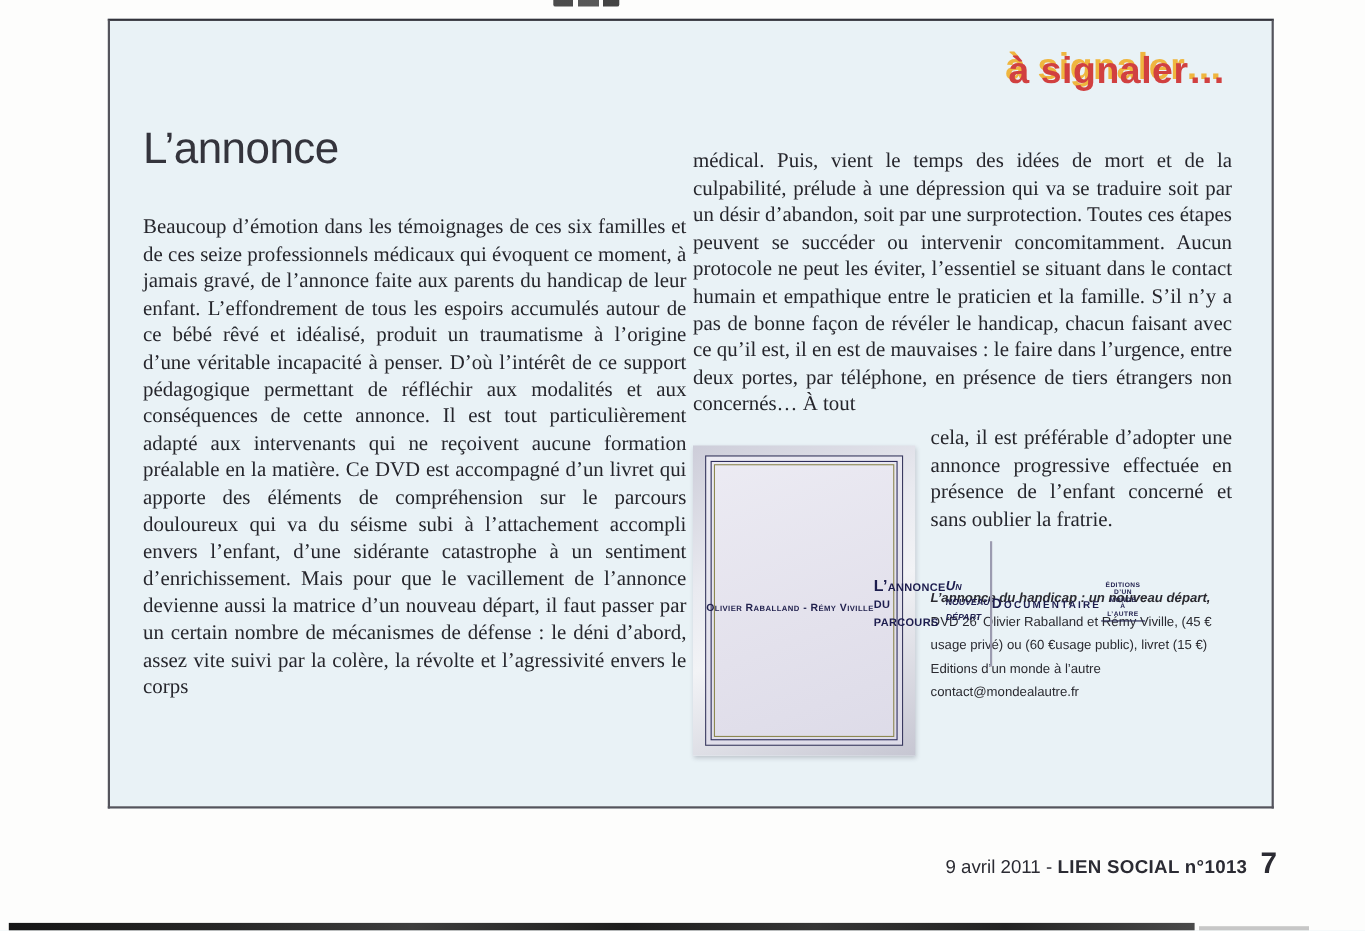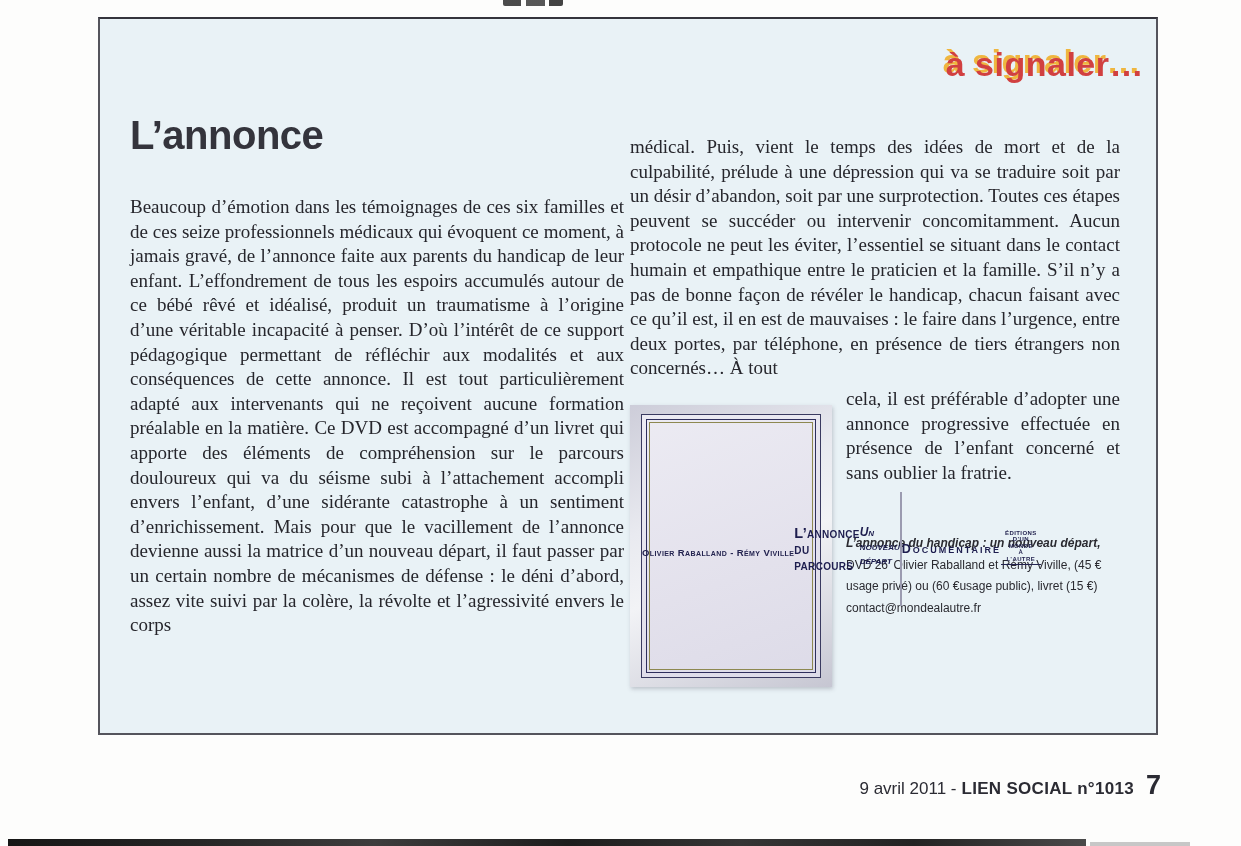--- a/index.html
+++ b/index.html
@@ -16,28 +16,28 @@
     background:linear-gradient(90deg,#161616 0%,#262626 18%,#3d3d3d 34%,#1d1d1d 52%,#353535 68%,#232323 84%,#4a4a4a 100%);}
   .artifact-bottom2{position:absolute;bottom:0;left:1090px;width:100px;height:4px;background:#9a9a9a;opacity:.55;}
 
   
   .panel{
     position:absolute;left:98px;top:17px;width:1060px;height:718px;
     background:#e9f2f6;
     border:2px solid #54545c;border-top-color:#34343c;box-sizing:border-box;
   }
   .tag{
-    position:absolute;top:26px;right:12px;
+    position:absolute;top:26px;right:41px;
     font-size:34px;font-weight:bold;letter-spacing:.5px;
     color:#d14040;
     text-shadow:-3px -3px 0 rgba(240,172,30,.85);
   }
   .article-title{
     position:absolute;left:30px;top:66px;
-    font-size:40px;line-height:46px;font-weight:bold;letter-spacing:-.5px;
+    font-size:40px;line-height:46px;font-weight:normal;letter-spacing:-.5px;
     color:#34343c;
   }
   .body-text{
     font-family:"Liberation Serif","DejaVu Serif",serif;
     font-size:19px;line-height:24.6px;color:#26262c;
     text-align:justify;margin:0;
   }
   .col-left{position:absolute;left:30px;top:176px;width:494px;}
   .col-right{position:absolute;left:530px;top:104px;width:490px;margin-top:12px;}
 
@@ -145,20 +145,21 @@
             <div>d’un monde</div>
             <div>à l’autre</div>
           </div>
         </div>
       </div>
 
       <div class="media-side">
         <p class="body-text wrap-text">cela, il est préférable d’adopter une annonce progressive effectuée en présence de l’enfant concerné et sans oublier la fratrie.</p>
         <div class="caption">
           <p class="caption-line"><span class="caption-title">L’annonce du handicap : un nouveau départ,</span><span> DVD 26’ Olivier Raballand et Rémy Viville, (45 € usage privé) ou (60 €usage public), livret (15 €)</span></p>
+          <p class="caption-line">Editions d’un monde à l’autre</p>
           <p class="caption-line">contact@mondealautre.fr</p>
         </div>
       </div>
 
     </div>
   </div>
 </div>
 
 <div class="footer">
   <span class="footer-date">9 avril 2011 -</span>

